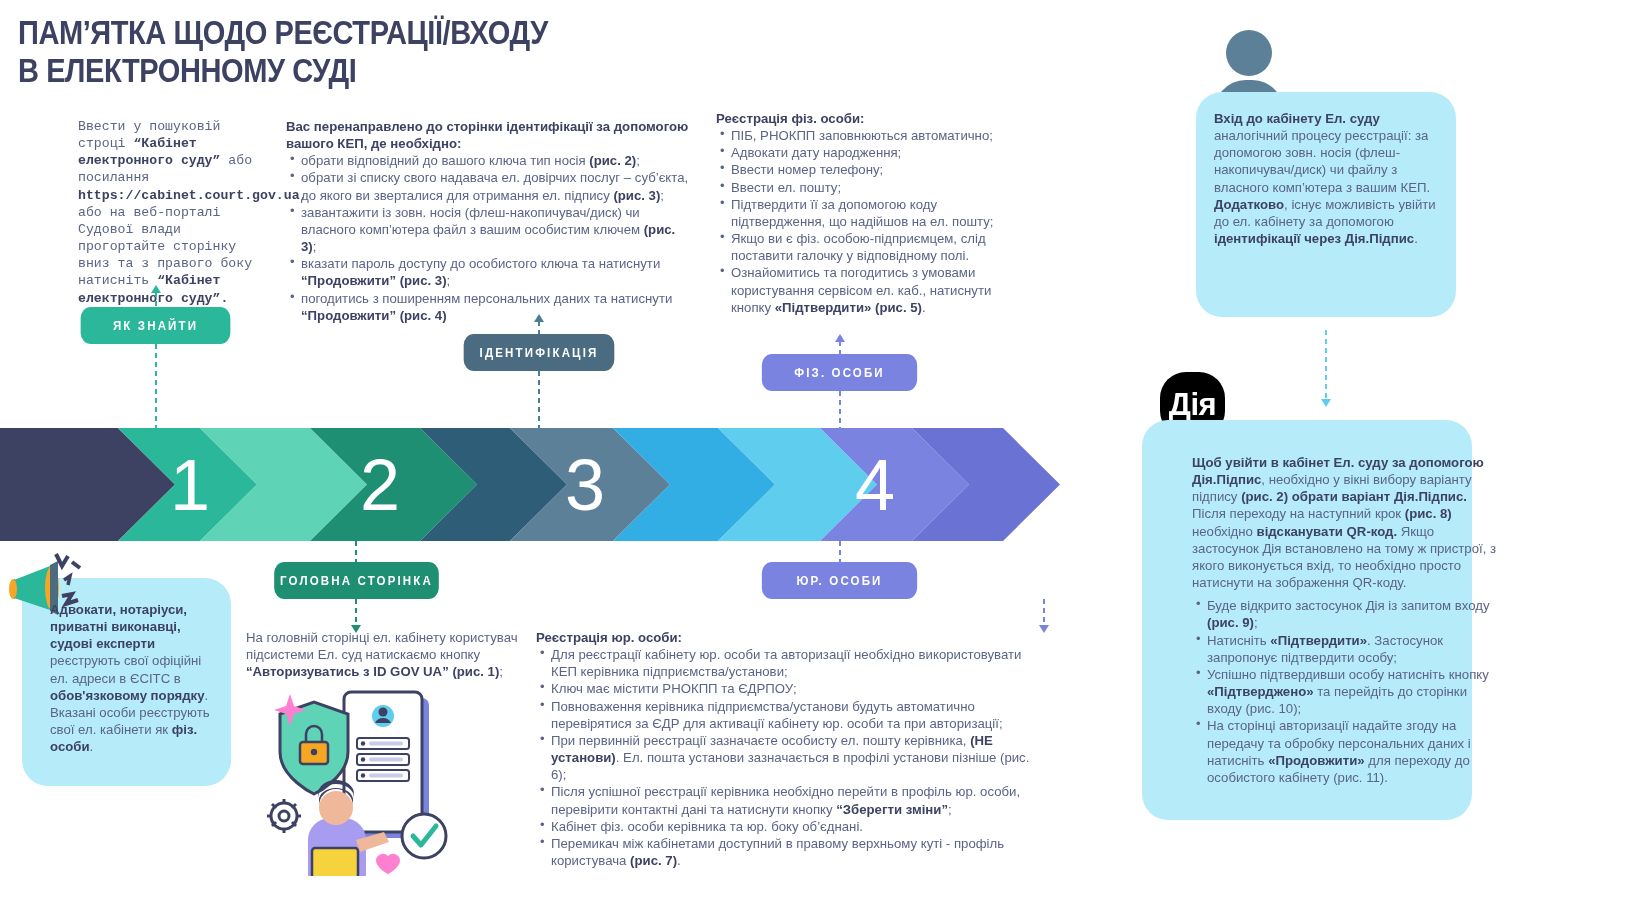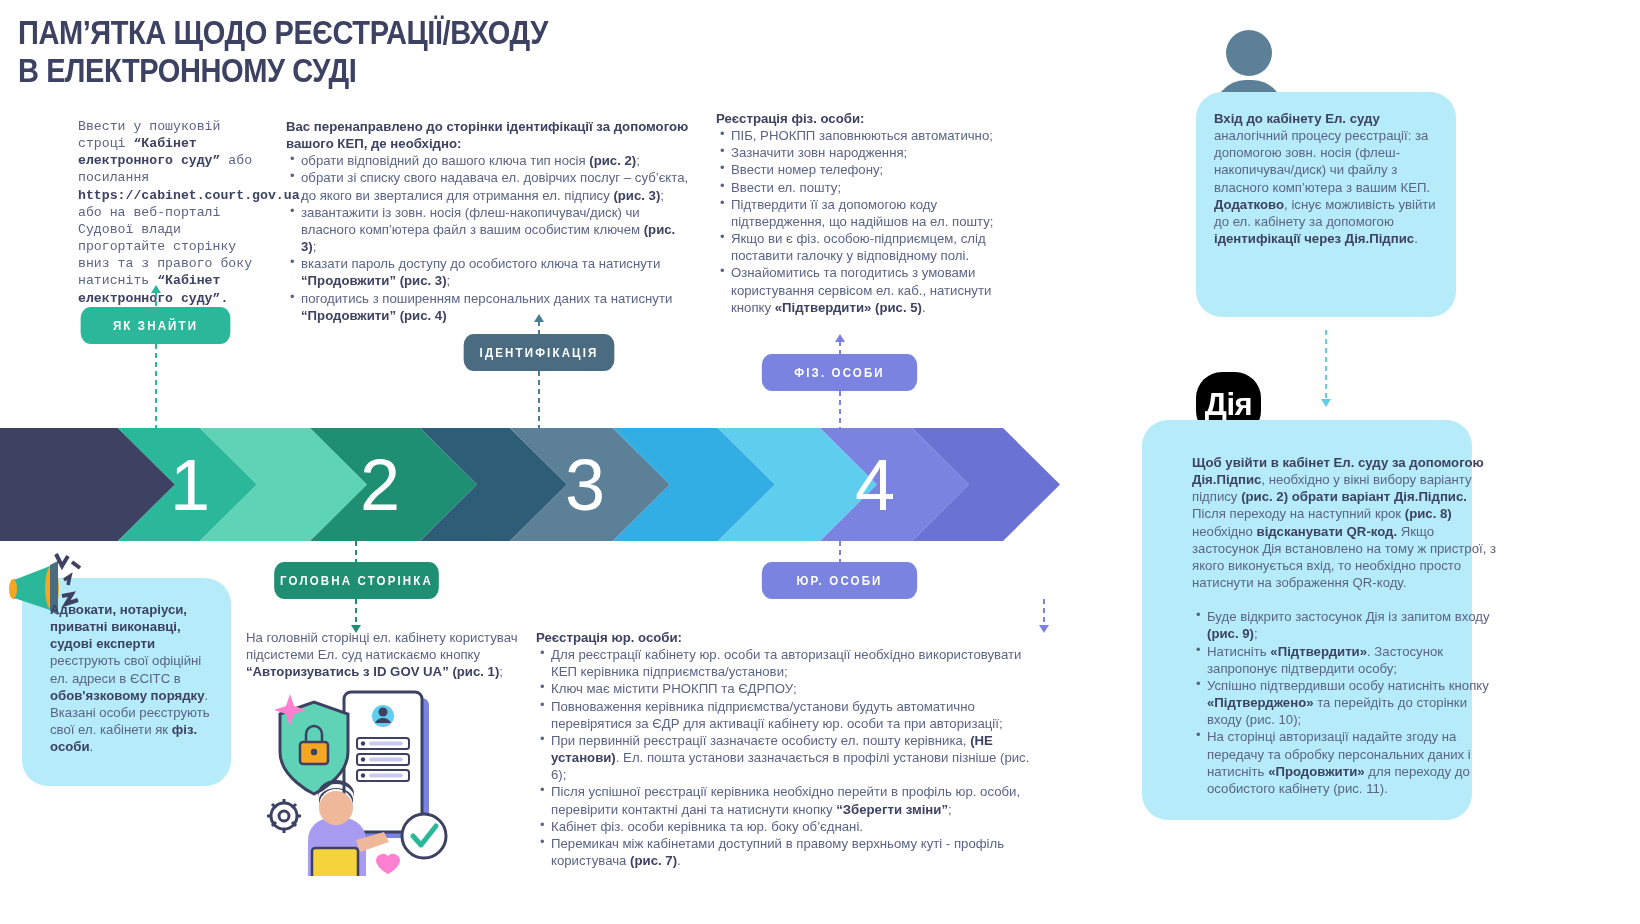--- a/index.html
+++ b/index.html
@@ -73,21 +73,21 @@
   .card{position:absolute;background:#b6ecfa;border-radius:26px;}
 
   
   .avatar-head{position:absolute;border-radius:50%;background:#5d8099;}
   .avatar-body{position:absolute;border-radius:50% 50% 45% 45% / 90% 90% 20% 20%;background:#5d8099;}
 
   
   .diia{
     position:absolute;background:#000;border-radius:26px;
     display:flex;align-items:center;justify-content:center;
-    color:#fff;font-weight:bold;font-size:31px;letter-spacing:-0.5px;margin-left:36px;
+    color:#fff;font-weight:bold;font-size:31px;letter-spacing:-0.5px;
   }
 
   
   .megaphone{position:absolute;}
 
   
   .illus{position:absolute;}
 </style>
 </head>
 <body>
@@ -137,21 +137,21 @@
   </div>
 
   <div class="conn" style="left:538px;top:371px;height:57px;color:#4a7d91;">
     <div class="line"></div>
   </div>
 
   <div class="txt" style="left:716px;top:110px;width:300px;">
     <span class="hdr">Реєстрація фіз. особи:</span>
     <ul class="bul">
       <li><span>ПІБ, РНОКПП заповнюються автоматично;</span></li>
-      <li><span>Зазначити зовн народження;</span></li>
+      <li><span>Адвокати дату народження;</span></li>
       <li><span>Ввести номер телефону;</span></li>
       <li><span>Ввести ел. пошту;</span></li>
       <li><span>Підтвердити її за допомогою коду підтвердження, що надійшов на ел. пошту;</span></li>
       <li><span>Якщо ви є фіз. особою-підприємцем, слід поставити галочку у відповідному полі.</span></li>
       <li><span>Ознайомитись та погодитись з умовами користування сервісом ел. каб., натиснути кнопку </span><b>«Підтвердити» (рис. 5)</b><span>.</span></li>
     </ul>
   </div>
 
   <div class="conn" style="left:839px;top:341px;height:18px;color:#7b83e0;">
     <div class="line"></div>
@@ -309,21 +309,21 @@
   </div>
 
   <div class="diia" style="left:1160px;top:372px;width:65px;height:65px;">
     <span>Дія</span>
   </div>
 
   <div class="card" style="left:1142px;top:420px;width:330px;height:400px;"></div>
 
   <div class="txt" style="left:1192px;top:454px;width:308px;">
     <b>Щоб увійти в кабінет Ел. суду за допомогою Дія.Підпис</b><span>, необхідно у вікні вибору варіанту підпису </span><b>(рис. 2) обрати варіант Дія.Підпис.</b><span> Після переходу на наступний крок </span><b>(рис. 8)</b><span> необхідно </span><b>відсканувати QR-код.</b><span> Якщо застосунок Дія встановлено на тому ж пристрої, з якого виконується вхід, то необхідно просто натиснути на зображення QR-коду.</span>
-    <ul class="bul" style="margin-top:17px;">
+    <ul class="bul" style="margin-top:6px;">
       <li><span>Буде відкрито застосунок Дія із запитом входу </span><b>(рис. 9)</b><span>;</span></li>
       <li><span>Натисніть </span><b>«Підтвердити»</b><span>. Застосунок запропонує підтвердити особу;</span></li>
       <li><span>Успішно підтвердивши особу натисніть кнопку </span><b>«Підтверджено»</b><span> та перейдіть до сторінки входу (рис. 10);</span></li>
       <li><span>На сторінці авторизації надайте згоду на передачу та обробку персональних даних і натисніть </span><b>«Продовжити»</b><span> для переходу до особистого кабінету (рис. 11).</span></li>
     </ul>
   </div>
 
 </div>
 
 </body></html>

